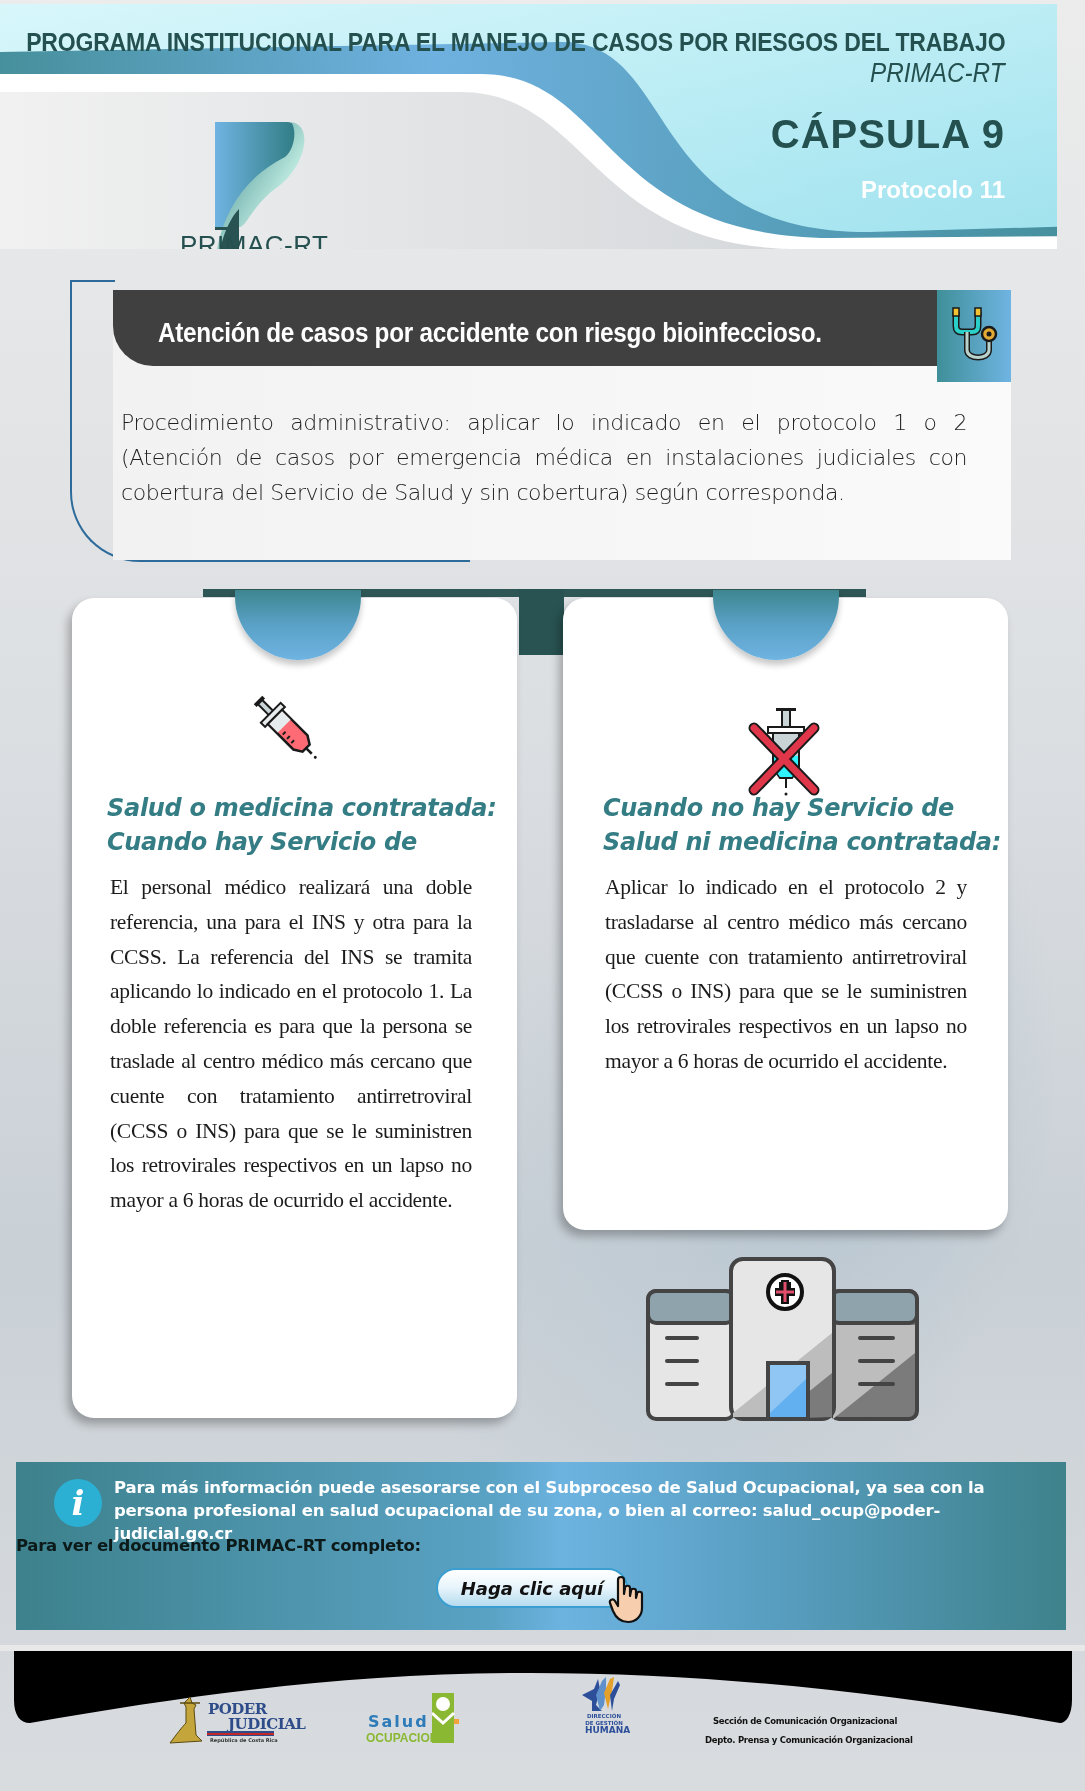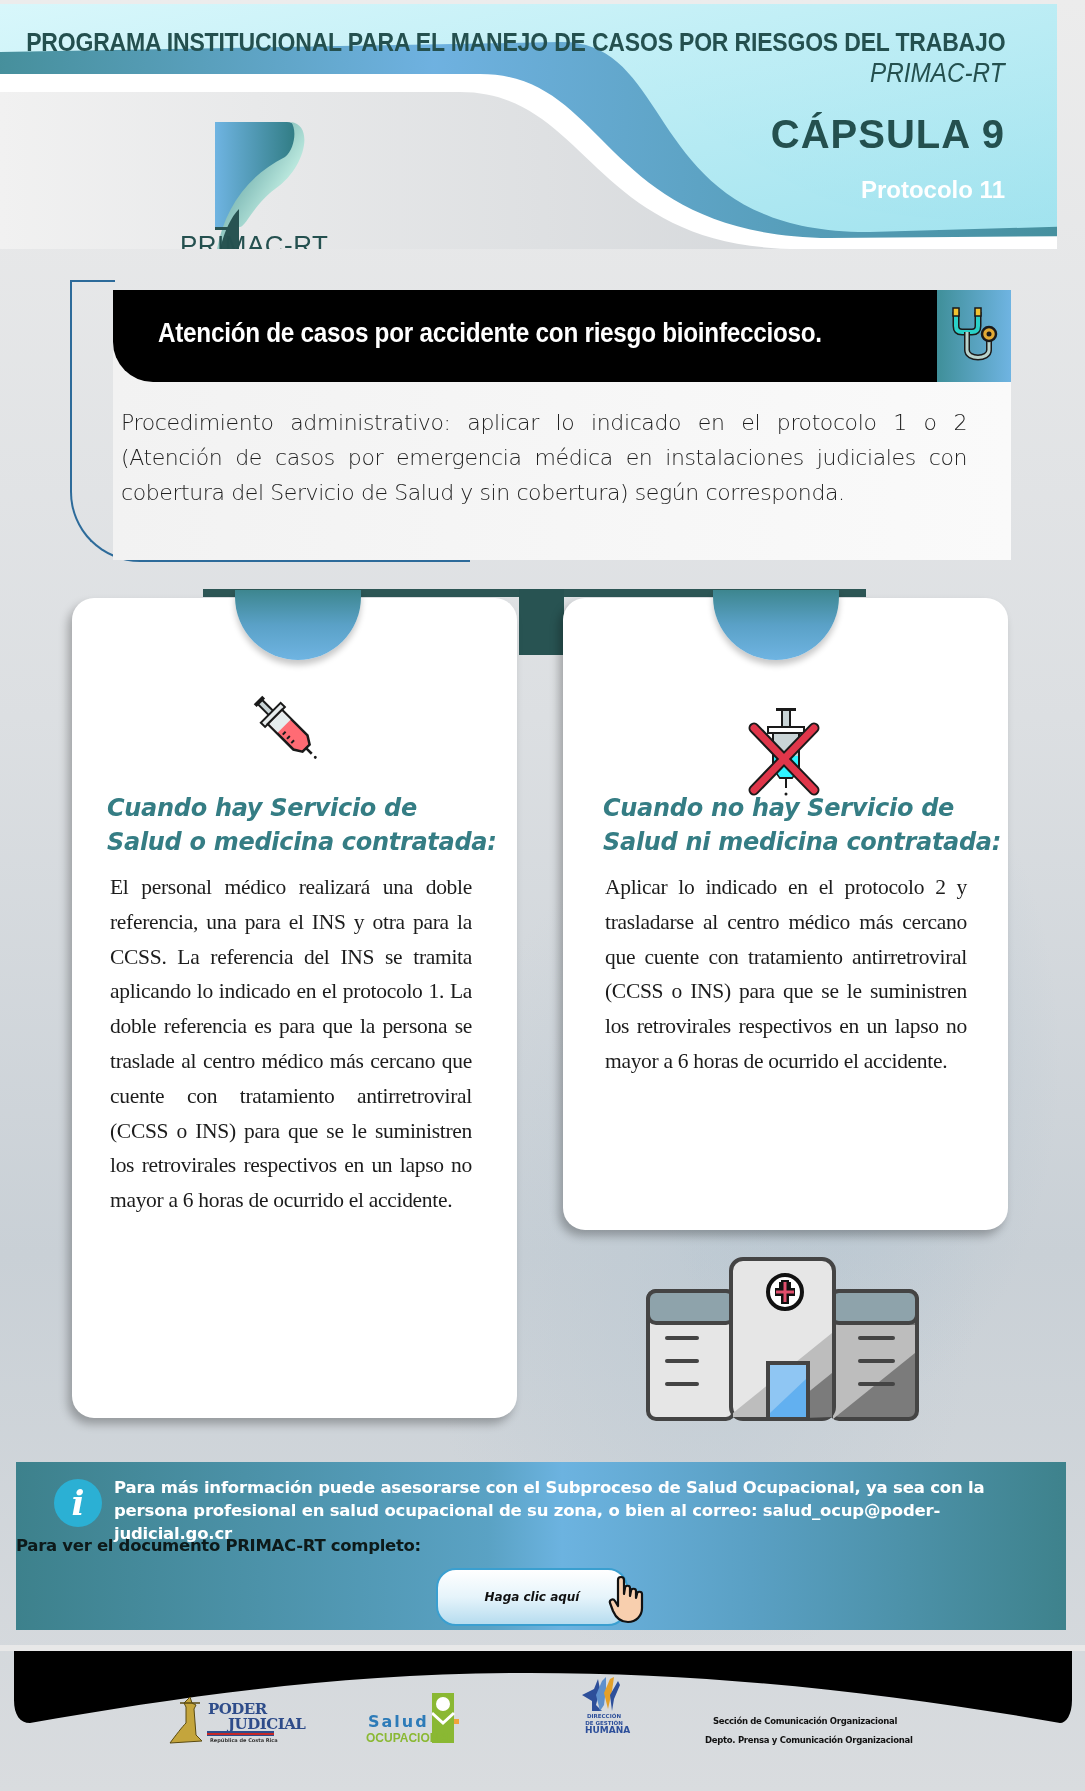--- a/index.html
+++ b/index.html
@@ -52,22 +52,22 @@
     border-bottom-left-radius: 70px;
   }
   .intro-outline::before {
     content: ""; position: absolute; left: -2px; top: 0; width: 45px; border-top: 2px solid #2d6b9a;
   }
   .intro-card {
     position: absolute; left: 113px; top: 290px; width: 898px; height: 270px;
     background: linear-gradient(90deg, #f2f2f2, #fafafa);
   }
   .intro-banner {
-    position: absolute; left: 113px; top: 290px; width: 824px; height: 92px;
-    background: #000000; border-bottom-left-radius: 40px;
+    position: absolute; left: 113px; top: 290px; width: 824px; height: 76px;
+    background: #404040; border-bottom-left-radius: 40px;
   }
   .intro-banner-title {
     position: absolute; left: 45px; top: 28px;
     font-family: "Liberation Sans", sans-serif; font-weight: bold;
     font-size: 27px; color: #ffffff; letter-spacing: -0.3px; white-space: nowrap;
     transform: scaleX(0.9); transform-origin: left center;
   }
   .intro-icon-box {
     position: absolute; left: 937px; top: 290px; width: 74px; height: 92px;
     background: linear-gradient(90deg, #3f8f99, #6fb4e2);
@@ -125,24 +125,24 @@
   .info-text {
     position: absolute; left: 98px; top: 14px; width: 940px;
     font-family: "DejaVu Sans", sans-serif; font-size: 16.5px; line-height: 23px; color: #ffffff;
     letter-spacing: -0.2px; font-weight: bold;
   }
   .info-doc-label {
     position: absolute; left: 0; top: 74px; width: 1050px; text-align: left;
     font-family: "DejaVu Sans", sans-serif; font-weight: bold; font-size: 16.5px; color: #0d1a1a; letter-spacing: -0.3px;
   }
   .cta-button {
-    position: absolute; left: 420px; top: 106px; width: 192px; height: 58px; border-radius: 20px;
+    position: absolute; left: 420px; top: 106px; width: 192px; height: 40px; border-radius: 20px;
     background: linear-gradient(180deg, #ffffff 0%, #e6f4fb 50%, #b6dcef 100%);
     border: 2px solid #3a9fd0; display: flex; align-items: center; justify-content: center;
-    font-family: "DejaVu Sans", sans-serif; font-style: italic; font-weight: bold; font-size: 12px; color: #111;
+    font-family: "DejaVu Sans", sans-serif; font-style: italic; font-weight: bold; font-size: 18px; color: #111;
     cursor: pointer;
   }
   .hand-icon { position: absolute; left: 592px; top: 112px; }
   
   .footer { position: absolute; left: 0; top: 1645px; width: 940px; height: 146px; }
   .footer-logos { position: absolute; left: 0; top: 0; width: 1085px; height: 146px; }
   .pj-logo { position: absolute; left: 168px; top: 50px; }
   .pj-text1, .pj-text2 {
     position: absolute; font-family: "DejaVu Serif", serif; font-weight: bold; color: #2e4c8a; font-size: 15px; letter-spacing: -0.5px;
   }
@@ -247,22 +247,22 @@
       <path d="M30,26 L50,26 L50,62 L45,70 L35,70 L30,62 Z" fill="#ff6b74" stroke="#1a1a1a" stroke-width="2.5"></path>
       <rect x="31" y="27" width="18" height="12" fill="#e6ecee"></rect>
       <line x1="33" y1="44" x2="37" y2="44" stroke="#1a1a1a" stroke-width="2"></line>
       <line x1="33" y1="50" x2="37" y2="50" stroke="#1a1a1a" stroke-width="2"></line>
       <line x1="33" y1="56" x2="37" y2="56" stroke="#1a1a1a" stroke-width="2"></line>
       <line x1="40" y1="70" x2="40" y2="78" stroke="#1a1a1a" stroke-width="2.5"></line>
       <circle cx="40" cy="83" r="1.5" fill="#1a1a1a"></circle>
     </g>
   </svg>
   <div class="card-heading">
+    <div>Salud o medicina contratada:</div>
     <div>Cuando hay Servicio de</div>
-    <div>Salud o medicina contratada:</div>
   </div>
   <div class="card-body">El personal médico realizará una doble referencia, una para el INS y otra para la CCSS. La referencia del INS se tramita aplicando lo indicado en el protocolo 1. La doble referencia es para que la persona se traslade al centro médico más cercano que cuente con tratamiento antirretroviral (CCSS o INS) para que se le suministren los retrovirales respectivos en un lapso no mayor a 6 horas de ocurrido el accidente.</div>
 </div>
 
 <div class="card right">
   <div class="tab-circle"></div>
   <svg class="card-icon" style="left:185px; top:110px;" width="76" height="100" viewBox="0 0 76 100">
     <rect x="28" y="0" width="20" height="3" fill="#1a1a1a"></rect>
     <rect x="34" y="2" width="8" height="18" fill="#c9d4d6" stroke="#1a1a1a" stroke-width="2"></rect>
     <rect x="20" y="19" width="36" height="6" fill="#ffffff" stroke="#1a1a1a" stroke-width="2"></rect>

